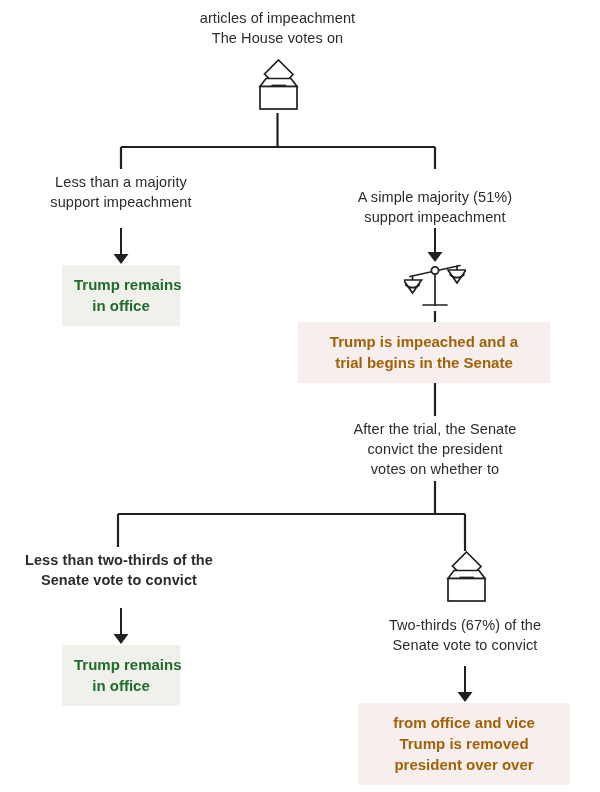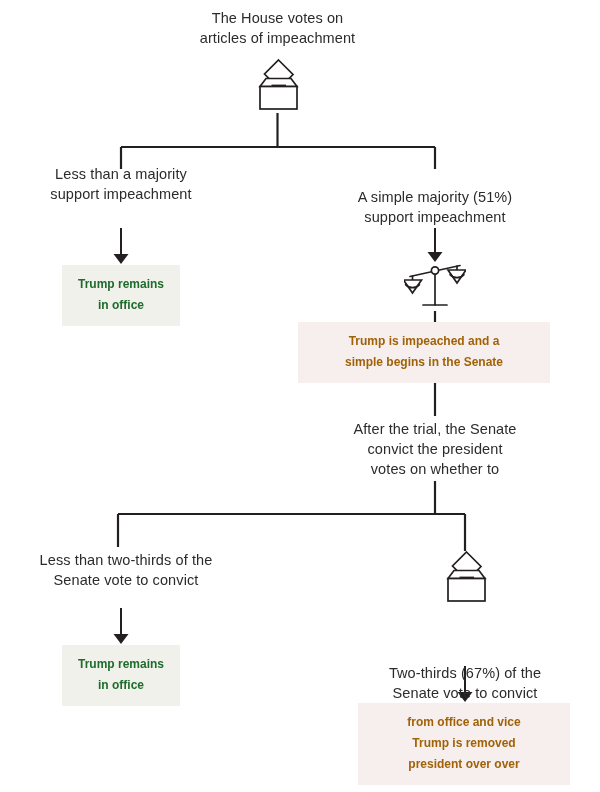--- a/index.html
+++ b/index.html
@@ -40,21 +40,21 @@
     color: #2b2b2b;
     letter-spacing: 0.1px;
   }
   .plain-text .line { display: block; white-space: nowrap; }
 
   
   .outcome {
     position: absolute;
     text-align: center;
     font-weight: bold;
-    font-size: 12px;
+    font-size: 15px;
     line-height: 21px;
     padding: 9px 12px 10px 12px;
     box-sizing: border-box;
   }
   .outcome .line { display: block; white-space: nowrap; }
   .outcome.green {
     background: #f1f1ec;
     color: #1f6b2c;
   }
   .outcome.red {
@@ -106,40 +106,40 @@
 
       <path d="M435,481 L435,514"></path>
 
       <path d="M118,514 L465,514"></path>
       <path d="M118,514 L118,547"></path>
       <path d="M465,514 L465,551"></path>
     </g>
   </svg>
 
   <div class="plain-text" style="left:150px; top:8px; width:255px;">
+    <span class="line">articles of impeachment</span>
     <span class="line">The House votes on</span>
-    <span class="line">articles of impeachment</span>
   </div>
 
   <div class="icon-wrap" style="left:248px; top:56px;">
     <svg width="60" height="58" viewBox="0 0 60 58" xmlns="http://www.w3.org/2000/svg">
       <g fill="#ffffff" stroke="#231f20" stroke-width="1.7" stroke-linejoin="miter">
 
         <polygon points="30.5,4 45,18.5 31,32.5 16.5,18"></polygon>
 
         <polygon points="12,30.5 18,22.5 43,22.5 49,30.5"></polygon>
 
         <rect x="23.5" y="28.6" width="14.5" height="2.6" fill="#231f20" stroke="none"></rect>
 
         <rect x="12" y="30.5" width="37" height="22.5"></rect>
       </g>
     </svg>
   </div>
 
-  <div class="plain-text" style="left:16px; top:164px; width:210px;">
+  <div class="plain-text" style="left:16px; top:172px; width:210px;">
     <span class="line">Less than a majority</span>
     <span class="line">support impeachment</span>
   </div>
 
   <div class="plain-text" style="left:330px; top:187px; width:210px;">
     <span class="line">A simple majority (51%)</span>
     <span class="line">support impeachment</span>
   </div>
 
   <div class="outcome green" style="left:62px; top:265px; width:118px;">
@@ -167,46 +167,46 @@
         <path d="M1.6,26.6 A9.2,9.2 0 0,0 15.4,26.6"></path>
 
         <path d="M44,12 L62,12 L53,25 z" fill="#ffffff"></path>
         <path d="M46.1,16.6 A9.2,9.2 0 0,0 59.9,16.6"></path>
       </g>
     </svg>
   </div>
 
   <div class="outcome red" style="left:298px; top:322px; width:252px;">
     <span class="line">Trump is impeached and a</span>
-    <span class="line">simple begins in the Senate</span>
+    <span class="line">trial begins in the Senate</span>
   </div>
 
   <div class="plain-text" style="left:310px; top:419px; width:250px;">
     <span class="line">After the trial, the Senate</span>
     <span class="line">convict the president</span>
     <span class="line">votes on whether to</span>
   </div>
 
-  <div class="plain-text" style="left:13px; top:550px; width:226px;">
+  <div class="plain-text" style="left:6px; top:550px; width:226px;font-weight:bold;">
     <span class="line">Less than two-thirds of the</span>
     <span class="line">Senate vote to convict</span>
   </div>
 
   <div class="icon-wrap" style="left:436px; top:548px;">
     <svg width="60" height="58" viewBox="0 0 60 58" xmlns="http://www.w3.org/2000/svg">
       <g fill="#ffffff" stroke="#231f20" stroke-width="1.7" stroke-linejoin="miter">
         <polygon points="30.5,4 45,18.5 31,32.5 16.5,18"></polygon>
         <polygon points="12,30.5 18,22.5 43,22.5 49,30.5"></polygon>
         <rect x="23.5" y="28.6" width="14.5" height="2.6" fill="#231f20" stroke="none"></rect>
         <rect x="12" y="30.5" width="37" height="22.5"></rect>
       </g>
     </svg>
   </div>
 
-  <div class="plain-text" style="left:352px; top:615px; width:226px;margin-top:48px;">
+  <div class="plain-text" style="left:352px; top:615px; width:226px;">
     <span class="line">Two-thirds (67%) of the</span>
     <span class="line">Senate vote to convict</span>
   </div>
 
   <div class="outcome green" style="left:62px; top:645px; width:118px;">
     <span class="line">Trump remains</span>
     <span class="line">in office</span>
   </div>
 
   <div class="outcome red" style="left:358px; top:703px; width:212px;">

